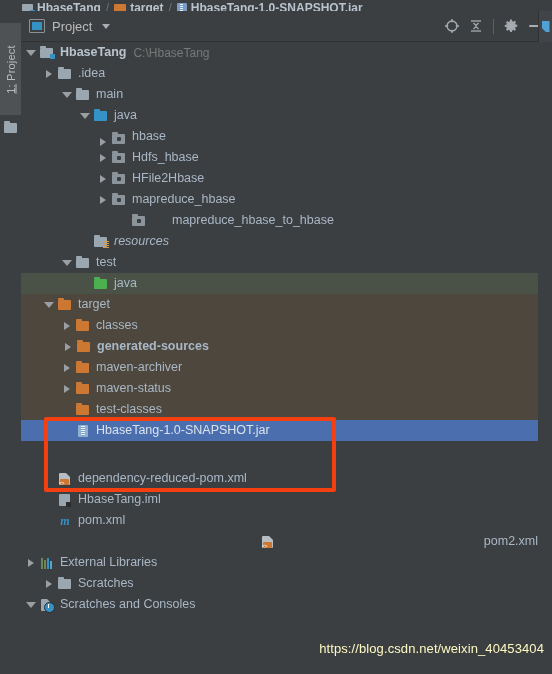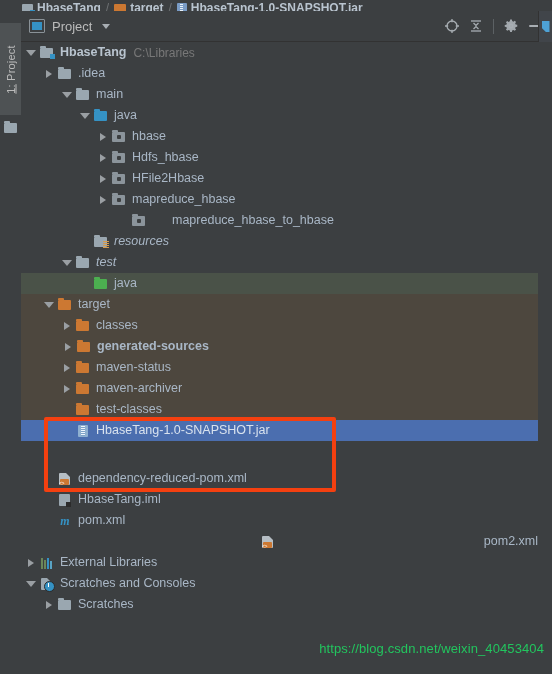--- a/index.html
+++ b/index.html
@@ -149,21 +149,21 @@
   .scrclock:after{content:"";position:absolute;left:3px;top:1px;width:1px;height:4px;background:#fff;}
 
   
   .annot{
     position:absolute;border:4px solid #f44010;border-radius:2px;
     pointer-events:none;
   }
   
   .watermark{
     position:absolute;right:8px;bottom:18px;
-    font-size:13px;color:#22c55e;letter-spacing:.1px;
+    font-size:13px;color:#fef9c3;letter-spacing:.1px;
   }
 </style>
 </head>
 <body>
 
 <div id="app">
 
   <div class="breadcrumb">
     <div class="crumb">
       <span class="ic-mod"></span>
@@ -230,21 +230,21 @@
   <div class="tree">
     <div class="rightgutter"></div>
     <div id="rows">
         <div class="row" style="padding-left: 4px;">
           <span class="arrow d"></span>
           <span class="icon">
             <span class="fo grey"></span>
             <span class="badge-blue"></span>
           </span>
           <span class="lbl bold">HbaseTang</span>
-          <span class="sub">C:\Libraries</span>
+          <span class="sub">C:\HbaseTang</span>
         </div>
         <div class="row" style="padding-left: 22px;">
           <span class="arrow r"></span>
           <span class="icon">
             <span class="fo grey"></span>
           </span>
           <span class="lbl">.idea</span>
         </div>
         <div class="row" style="padding-left: 40px;">
           <span class="arrow d"></span>
@@ -253,64 +253,64 @@
           </span>
           <span class="lbl">main</span>
         </div>
         <div class="row" style="padding-left: 58px;">
           <span class="arrow d"></span>
           <span class="icon">
             <span class="fo blue"></span>
           </span>
           <span class="lbl">java</span>
         </div>
+        <div class="row" style="padding-left: 76px; align-items: flex-end;">
+          <span class="arrow r"></span>
+          <span class="icon">
+            <span class="pkg"></span>
+          </span>
+          <span class="lbl">hbase</span>
+        </div>
         <div class="row" style="padding-left: 76px;">
           <span class="arrow r"></span>
           <span class="icon">
             <span class="pkg"></span>
           </span>
-          <span class="lbl">hbase</span>
+          <span class="lbl">Hdfs_hbase</span>
         </div>
         <div class="row" style="padding-left: 76px;">
           <span class="arrow r"></span>
           <span class="icon">
             <span class="pkg"></span>
           </span>
-          <span class="lbl">Hdfs_hbase</span>
+          <span class="lbl">HFile2Hbase</span>
         </div>
         <div class="row" style="padding-left: 76px;">
           <span class="arrow r"></span>
           <span class="icon">
             <span class="pkg"></span>
           </span>
-          <span class="lbl">HFile2Hbase</span>
-        </div>
-        <div class="row" style="padding-left: 76px;">
-          <span class="arrow r"></span>
+          <span class="lbl">mapreduce_hbase</span>
+        </div>
+        <div class="row" style="padding-left: 76px; gap: 20px;">
+          <span class="arrow"></span>
           <span class="icon">
             <span class="pkg"></span>
           </span>
-          <span class="lbl">mapreduce_hbase</span>
-        </div>
-        <div class="row" style="padding-left: 76px; gap: 20px;">
-          <span class="arrow"></span>
-          <span class="icon">
-            <span class="pkg"></span>
-          </span>
           <span class="lbl">mapreduce_hbase_to_hbase</span>
         </div>
         <div class="row" style="padding-left: 58px; font-style: italic;">
           <span class="arrow"></span>
           <span class="icon">
             <span class="fo grey"></span>
             <span class="badge-lines"></span>
           </span>
           <span class="lbl">resources</span>
         </div>
-        <div class="row" style="padding-left: 40px; font-style: italic;">
+        <div class="row" style="padding-left: 40px;">
           <span class="arrow d"></span>
           <span class="icon">
             <span class="fo grey"></span>
           </span>
           <span class="lbl">test</span>
         </div>
         <div class="row green" style="padding-left: 58px;">
           <span class="arrow"></span>
           <span class="icon">
             <span class="fo green"></span>
@@ -336,28 +336,28 @@
           <span class="icon">
             <span class="fo orange"></span>
           </span>
           <span class="lbl">generated-sources</span>
         </div>
         <div class="row excluded" style="padding-left: 40px;">
           <span class="arrow r"></span>
           <span class="icon">
             <span class="fo orange"></span>
           </span>
+          <span class="lbl">maven-archiver</span>
+        </div>
+        <div class="row excluded" style="padding-left: 40px;">
+          <span class="arrow r"></span>
+          <span class="icon">
+            <span class="fo orange"></span>
+          </span>
           <span class="lbl">maven-status</span>
-        </div>
-        <div class="row excluded" style="padding-left: 40px;">
-          <span class="arrow r"></span>
-          <span class="icon">
-            <span class="fo orange"></span>
-          </span>
-          <span class="lbl">maven-archiver</span>
         </div>
         <div class="row excluded" style="padding-left: 40px;">
           <span class="arrow"></span>
           <span class="icon">
             <span class="fo orange"></span>
           </span>
           <span class="lbl">test-classes</span>
         </div>
         <div class="row selected" style="padding-left: 40px;">
           <span class="arrow"></span>
@@ -396,34 +396,34 @@
           </span>
           <span class="lbl">pom2.xml</span>
         </div>
         <div class="row" style="padding-left: 4px;">
           <span class="arrow r"></span>
           <span class="icon">
             <span class="libbars"></span>
           </span>
           <span class="lbl">External Libraries</span>
         </div>
+        <div class="row" style="padding-left: 22px;">
+          <span class="arrow r"></span>
+          <span class="icon">
+            <span class="fo grey"></span>
+          </span>
+          <span class="lbl">Scratches</span>
+        </div>
         <div class="row" style="padding-left: 4px;">
           <span class="arrow d"></span>
           <span class="icon">
             <span class="scr"></span>
             <span class="scrclock"></span>
           </span>
           <span class="lbl">Scratches and Consoles</span>
         </div>
-        <div class="row" style="padding-left: 22px;">
-          <span class="arrow r"></span>
-          <span class="icon">
-            <span class="fo grey"></span>
-          </span>
-          <span class="lbl">Scratches</span>
-        </div>
       </div>
 
     <div class="annot" style="left:23px;top:375px;width:284px;height:67px;"></div>
   </div>
 
   <div class="watermark">https://blog.csdn.net/weixin_40453404</div>
 </div>
 
 </body></html>

